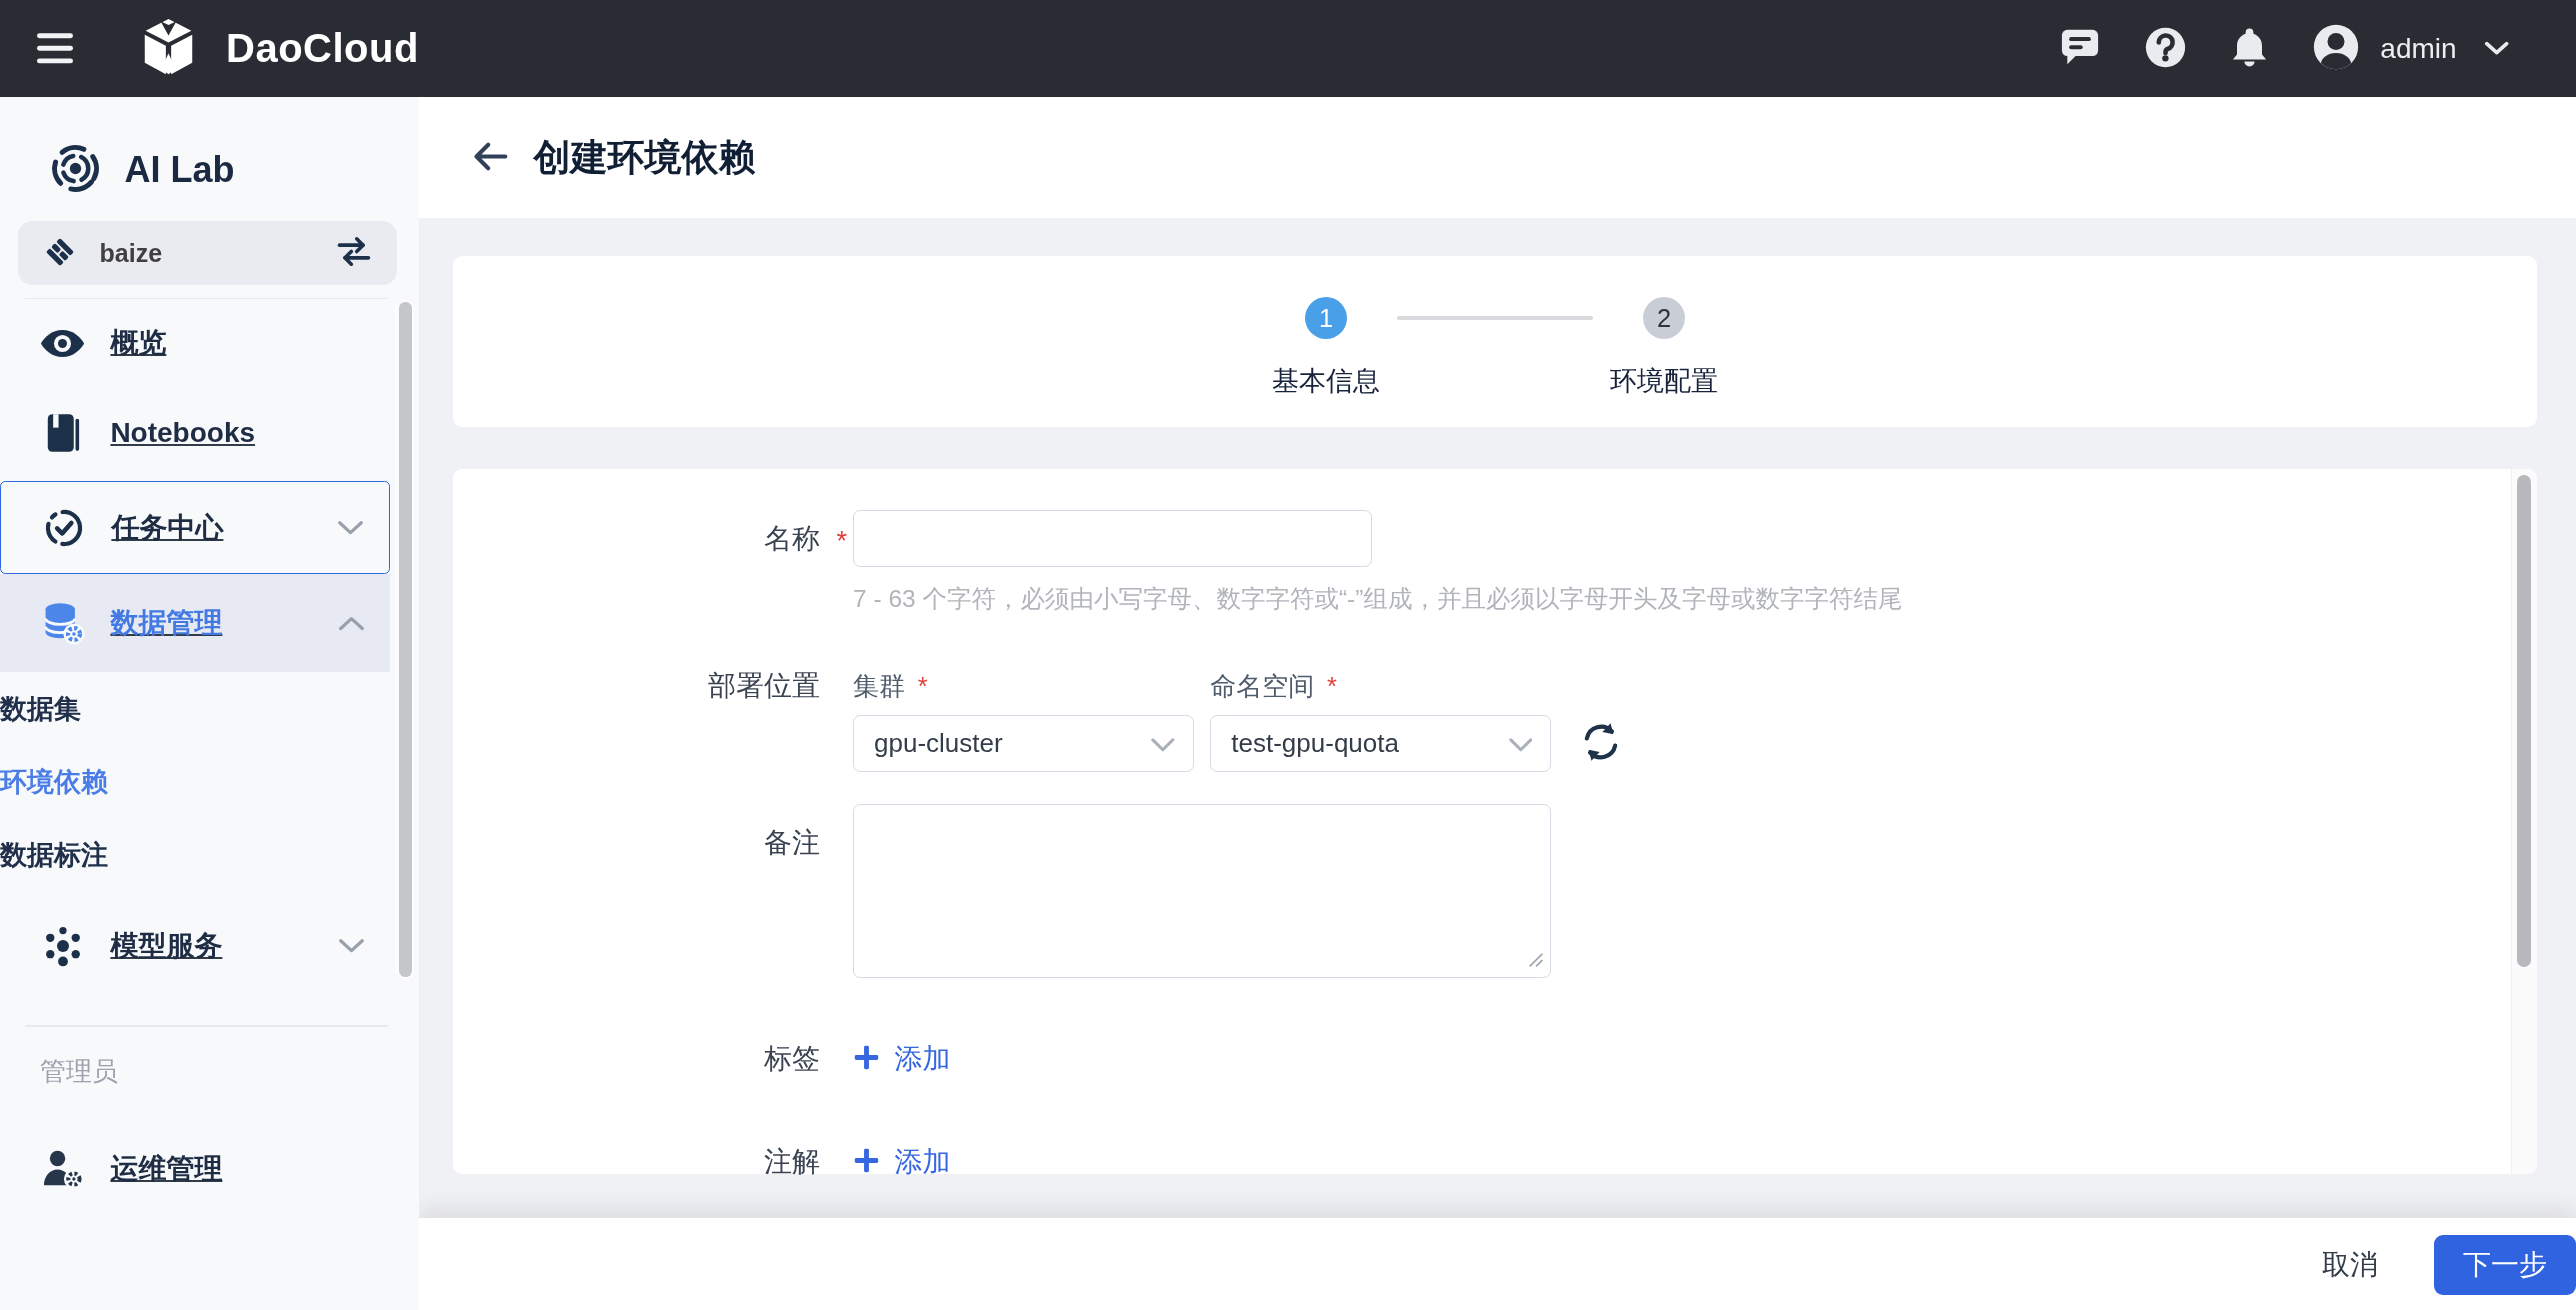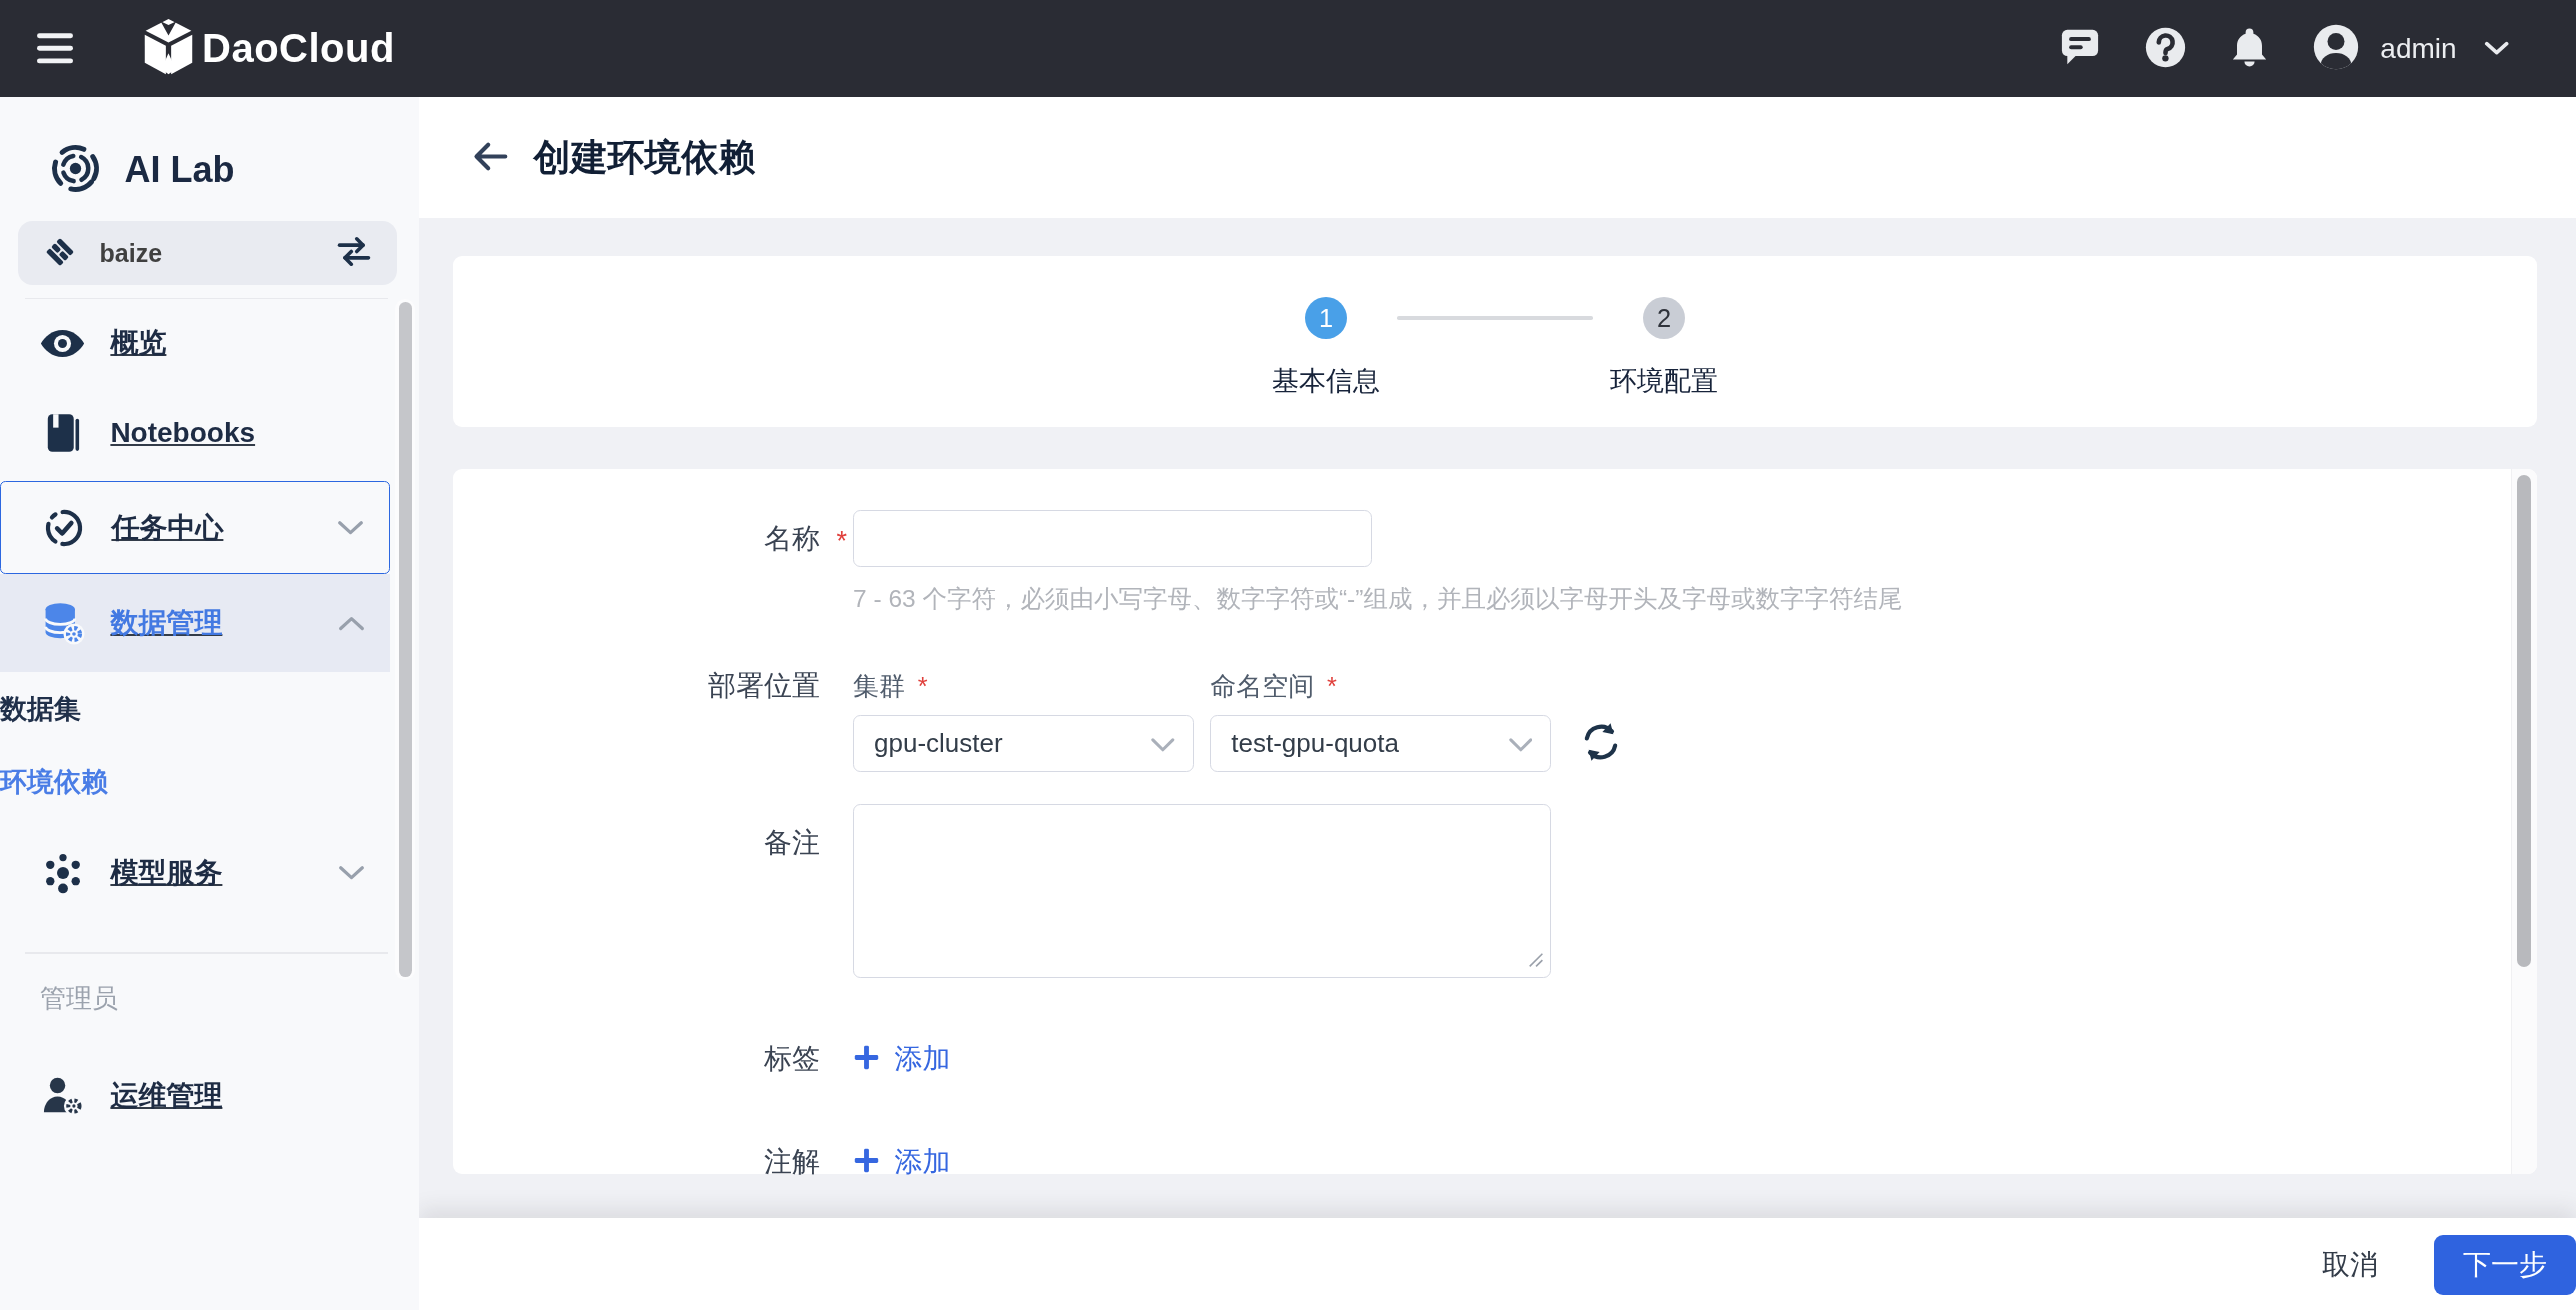--- a/index.html
+++ b/index.html
@@ -7,21 +7,21 @@
   .app {
     position:relative; width:2576px; height:1311px; overflow:hidden;
     font-family:"Liberation Sans","DejaVu Sans",sans-serif;
     background:#f0f1f5; color:#333c49;
   }
 
   
   .topbar { position:absolute; top:0; left:0; right:0; height:97px;
     background:#2a2c34; display:flex; align-items:center; z-index:30; }
   .hamburger { margin-left:37px; width:36px; height:31px; cursor:pointer; background:none; border:none; padding:0; }
-  .brand { margin-left:69px; display:flex; align-items:center; gap:7px; }
+  .brand { margin-left:69px; display:flex; align-items:center; gap:31px; }
   .brand-text { font-size:40px; font-weight:700; color:#ffffff; letter-spacing:0.5px; }
   .topbar-right { margin-left:auto; margin-right:67px; display:flex; align-items:center; }
   .tb-icon { background:none; border:none; padding:0; margin-left:44px; display:flex; align-items:center; cursor:pointer; }
   .tb-user { margin-left:20px; font-size:28px; color:#eceef1; }
   .tb-caret { margin-left:27px; display:flex; }
 
   
   .sidebar { position:absolute; top:97px; left:0; width:419px; bottom:0;
     background:#f8f9fb; z-index:20; }
   .product { margin-top:22px; height:102px; display:flex; align-items:center; padding-left:50px; gap:23.6px; }
@@ -303,20 +303,23 @@
               <path d="M3 3 l12 11 l12 -11" stroke="#98a0ac" stroke-width="3.6" fill="none" stroke-linecap="round" stroke-linejoin="round"></path>
             </svg>
         </span>
       </div>
 
       <div class="subrow">
         <span class="sublabel">数据集</span>
       </div>
       <div class="subrow active">
         <span class="sublabel">环境依赖</span>
+      </div>
+      <div class="subrow">
+        <span class="sublabel">数据标注</span>
       </div>
 
       <div class="mrow row-models">
         <span class="micon">
           <svg width="40" height="44" viewBox="0 0 44 48" fill="#1d3049">
             <circle cx="8" cy="15" r="4.6"></circle>
               <circle cx="8" cy="33" r="4.6"></circle>
             <circle cx="22" cy="7" r="4"></circle>
               <circle cx="22" cy="24" r="6.6"></circle>
               <circle cx="22" cy="41" r="5.4"></circle>

